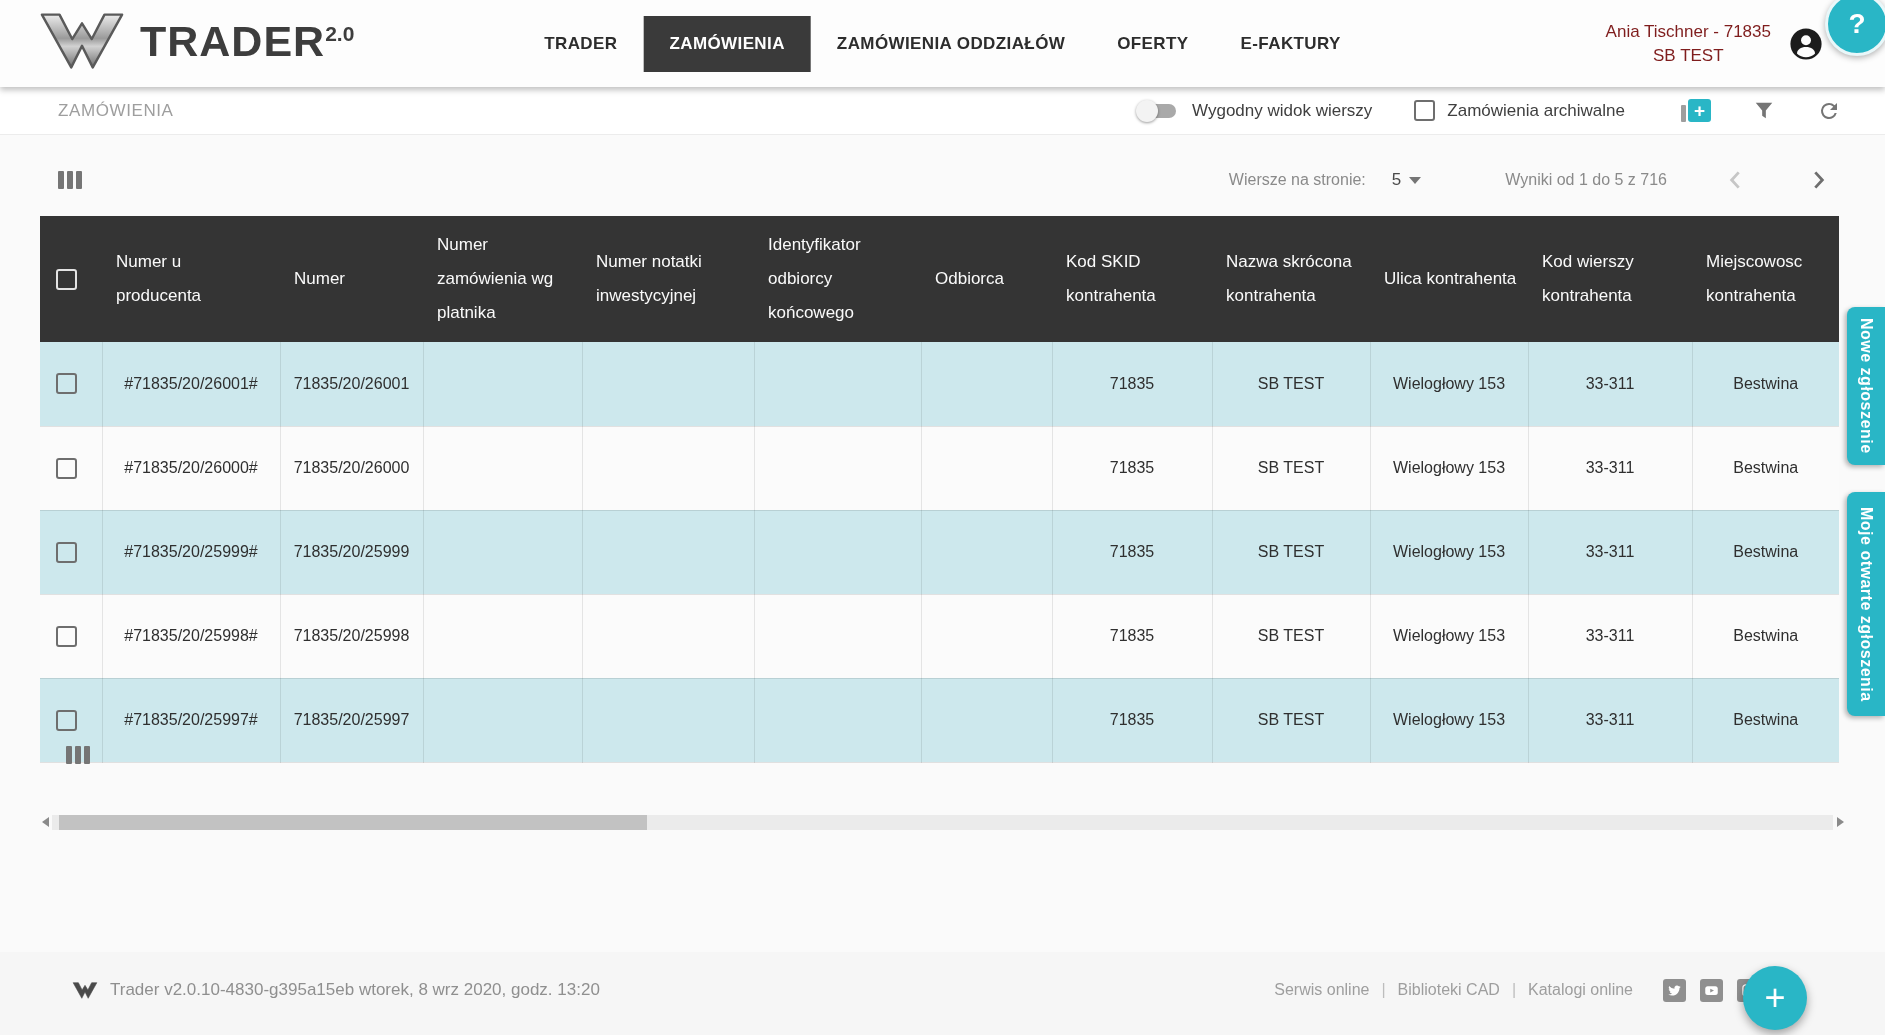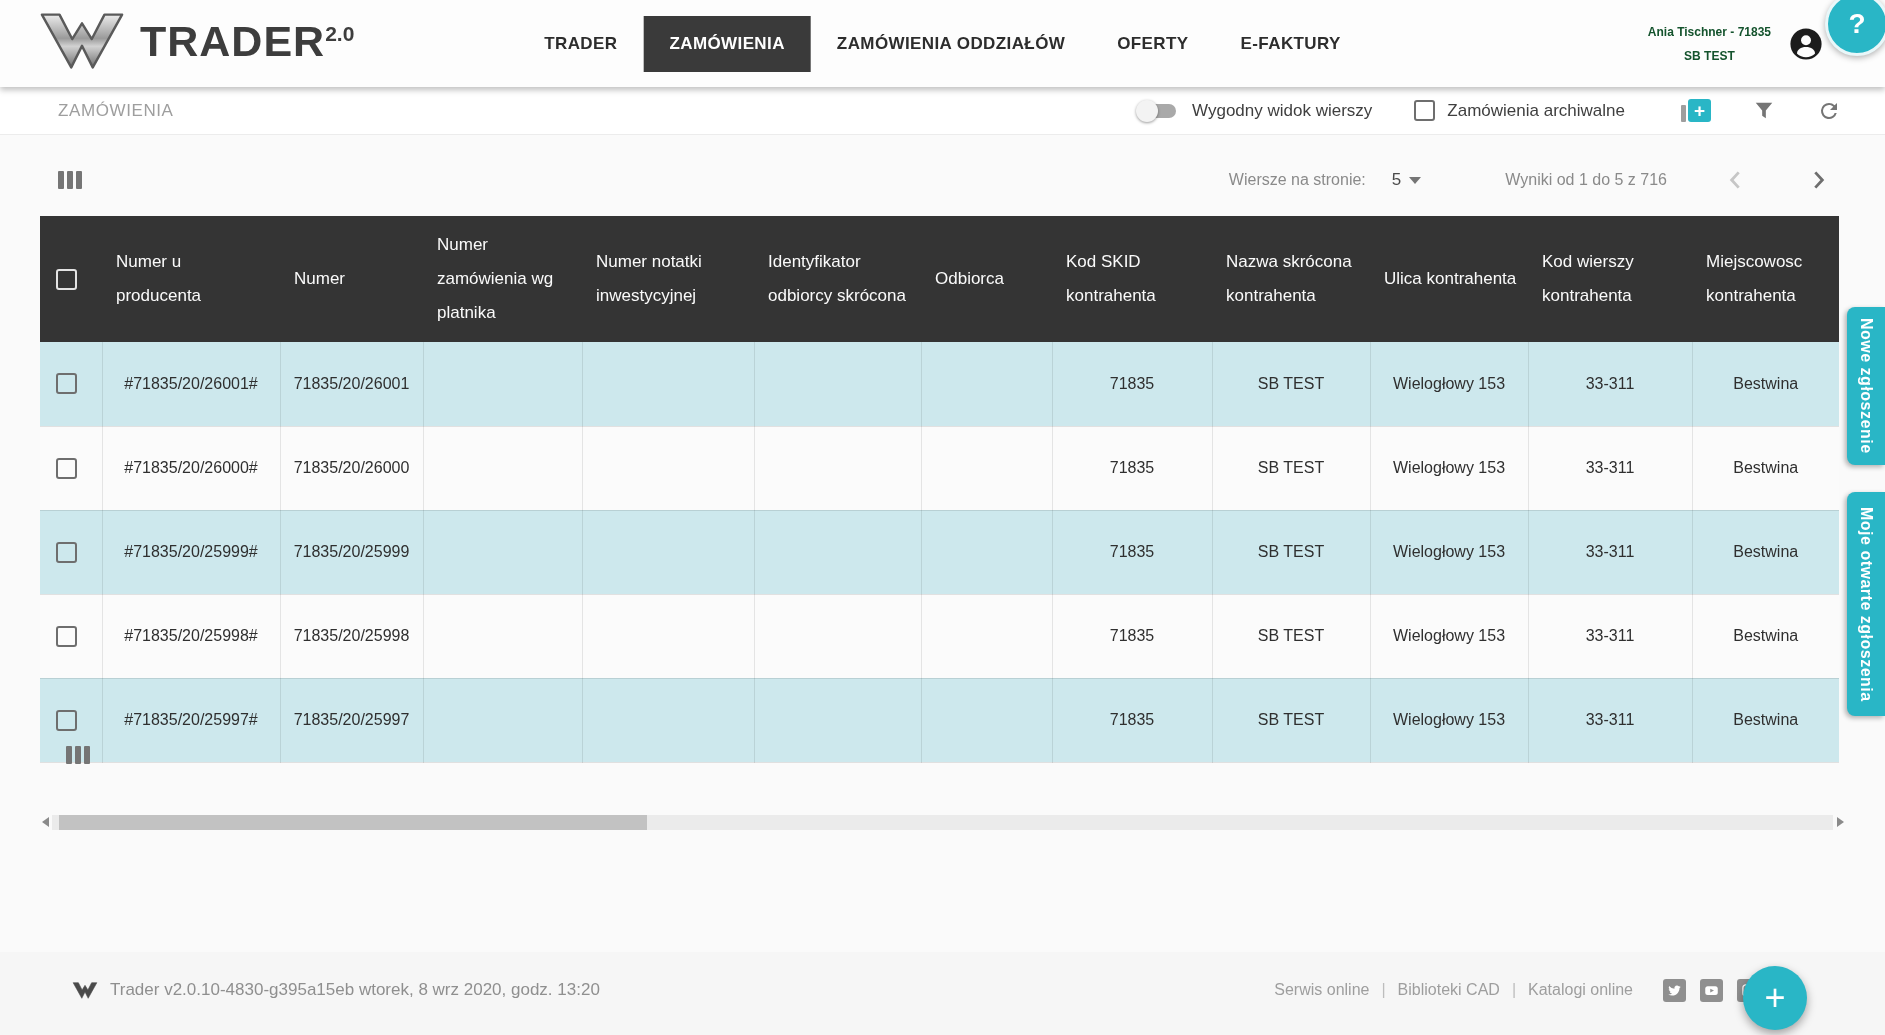--- a/index.html
+++ b/index.html
@@ -13,21 +13,21 @@
   .brand { position:absolute; left:38px; top:10px; display:flex; align-items:center; gap:14px; cursor:pointer; }
   .brand svg { display:block; }
   .brand-text { font-size:43px; font-weight:700; color:#3d3d3d; letter-spacing:1px; }
   .brand-text sup { font-size:21px; font-weight:700; vertical-align:super; letter-spacing:0; }
   .nav-tabs { position:absolute; left:50%; top:0; transform:translateX(-50%); height:87px;
               display:flex; align-items:center; }
   .nav-tab { height:56px; display:flex; align-items:center; padding:0 26px; font-size:17px; font-weight:700;
              color:#2d2d2d; letter-spacing:0.4px; cursor:pointer; white-space:nowrap; }
   .nav-tab.active { background:#3a3a3a; color:#ffffff; }
   .user-area { position:absolute; right:62px; top:0; height:87px; display:flex; align-items:center; gap:18px; }
-  .user-text { text-align:center; font-size:12px; color:#14532d; font-weight:700; line-height:24px; }
+  .user-text { text-align:center; font-size:17px; color:#7f1d1d; font-weight:400; line-height:24px; }
   .help-fab { position:absolute; top:-8px; right:-4px; width:64px; height:64px; border-radius:50%;
               background:#29b6c6; color:#fff; display:flex; align-items:center; justify-content:center;
               font-size:28px; font-weight:700; box-shadow:0 2px 6px rgba(0,0,0,0.3); z-index:20; cursor:pointer;
               border:3px solid #e9f7f9; }
 
   
   .toolbar { position:absolute; top:87px; left:0; width:100%; height:48px; background:#ffffff;
              border-bottom:1px solid #ececec; display:flex; align-items:center; z-index:2; }
   .toolbar-title { margin-left:58px; font-size:17px; color:#9e9e9e; letter-spacing:0.6px; }
   .toolbar-right { position:absolute; right:44px; display:flex; align-items:center; }
@@ -220,21 +220,21 @@
       </colgroup>
       <thead>
         <tr>
           <th class="cb-head">
               <div class="cbox cb" style="border-color:#e3e3e3;"></div>
             </th>
           <th>Numer u producenta</th>
           <th>Numer</th>
           <th>Numer zamówienia wg platnika</th>
           <th>Numer notatki inwestycyjnej</th>
-          <th>Identyfikator odbiorcy skrócona</th>
+          <th>Identyfikator odbiorcy końcowego</th>
           <th>Odbiorca</th>
           <th>Kod SKID kontrahenta</th>
           <th>Nazwa skrócona kontrahenta</th>
           <th>Ulica kontrahenta</th>
           <th>Kod wierszy kontrahenta</th>
           <th>Miejscowosc kontrahenta</th>
         </tr>
       </thead>
       <tbody>
 

